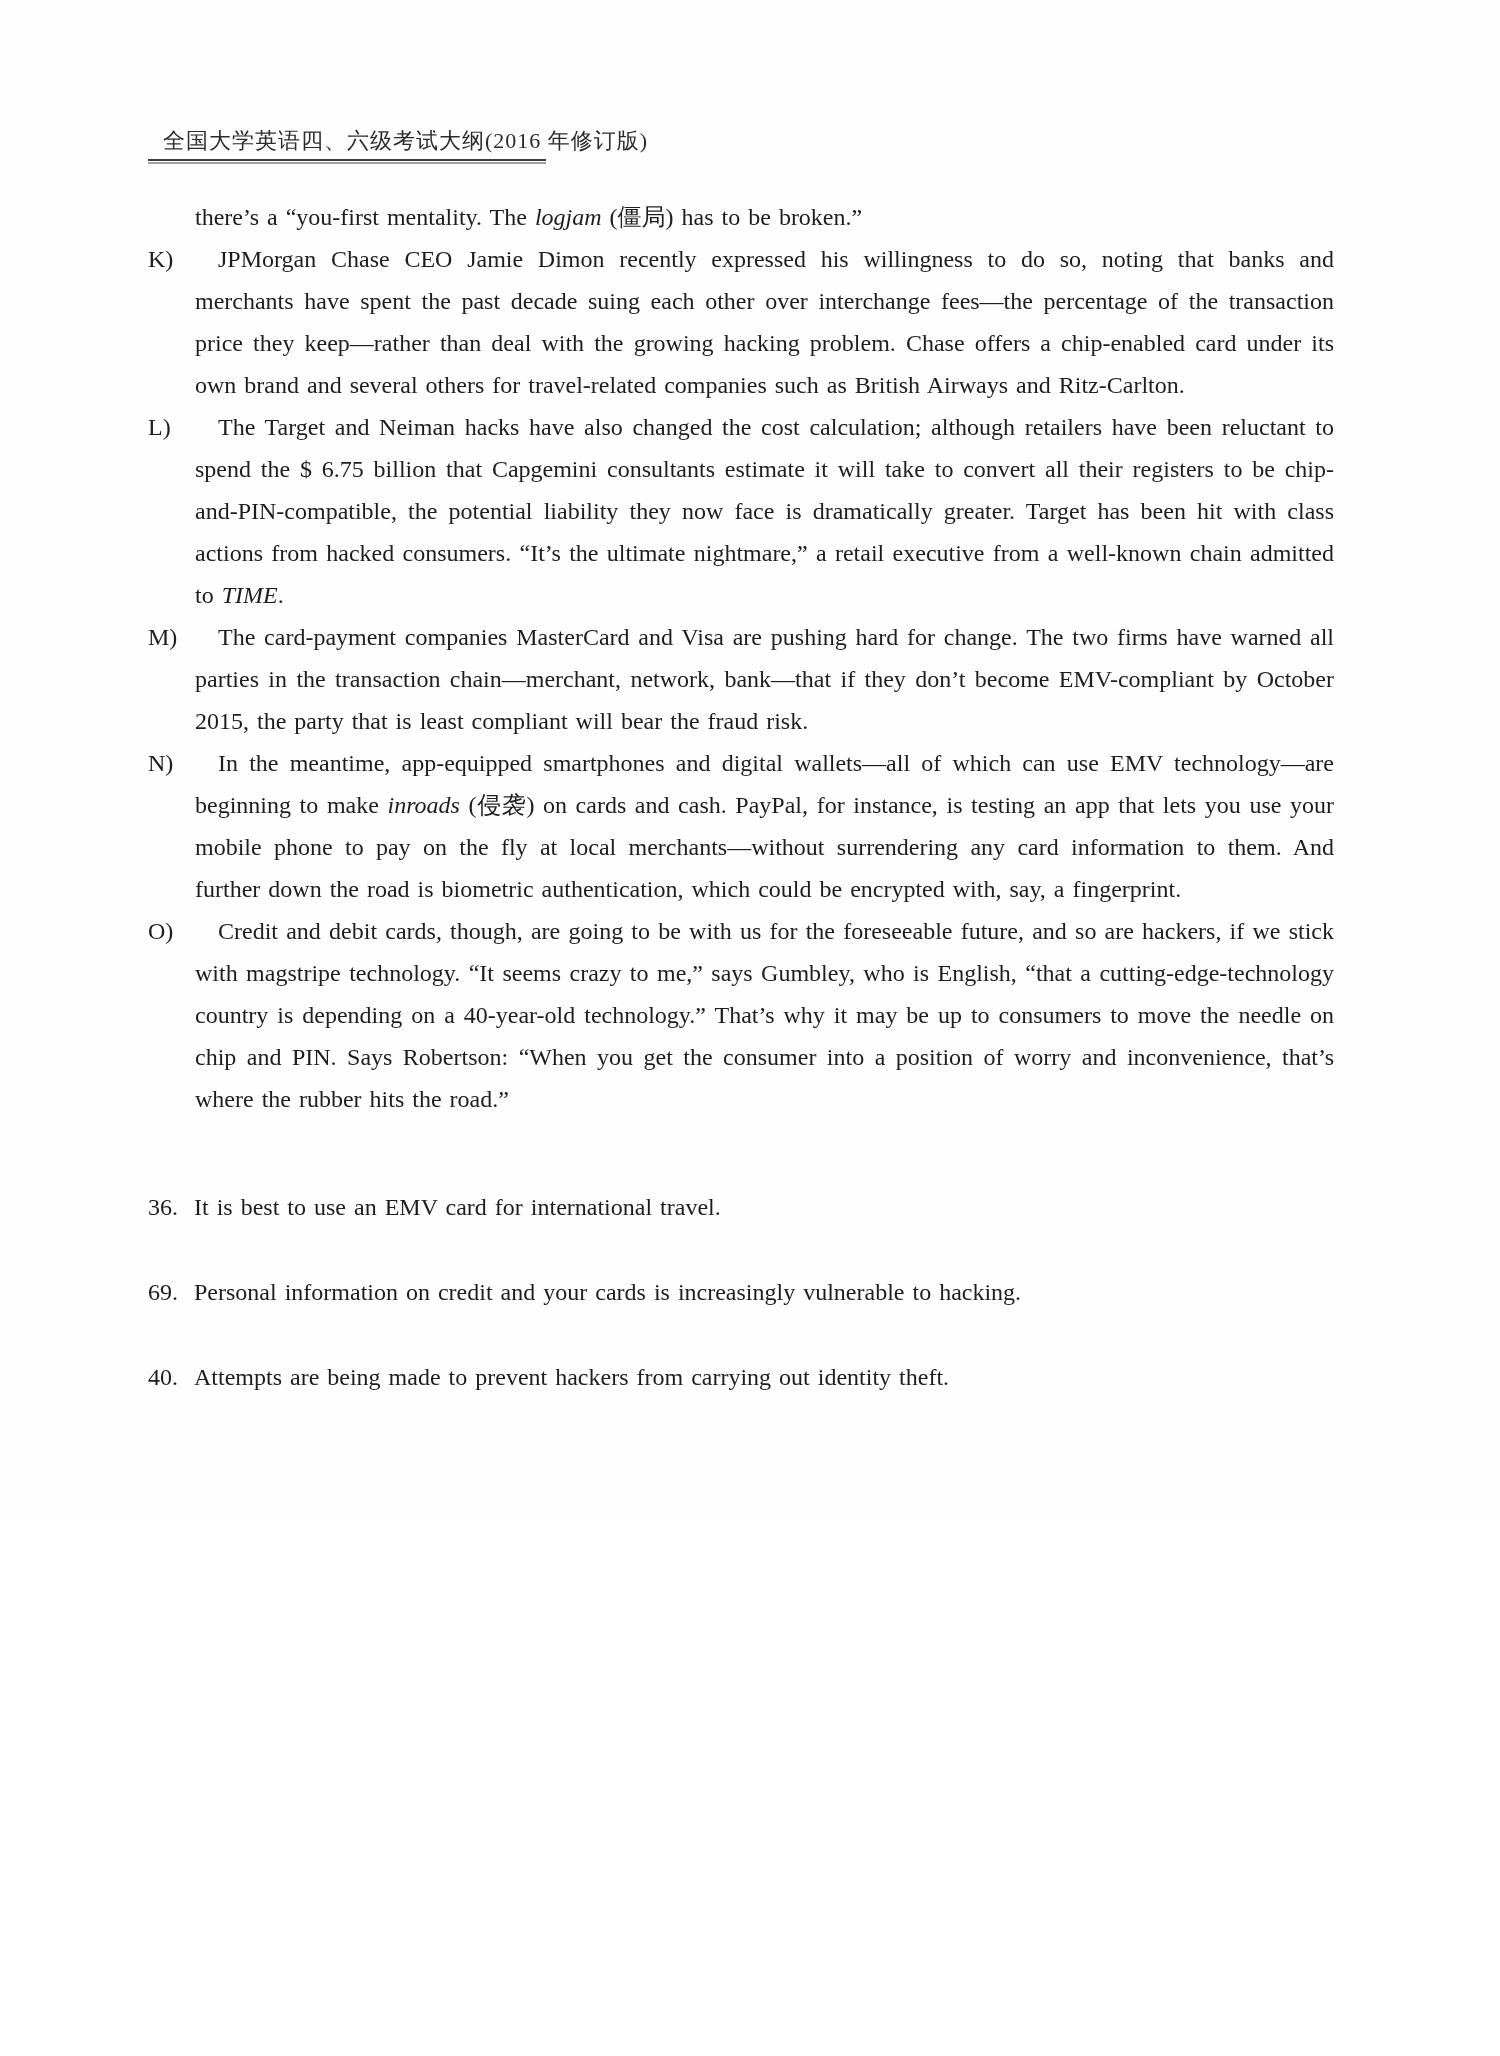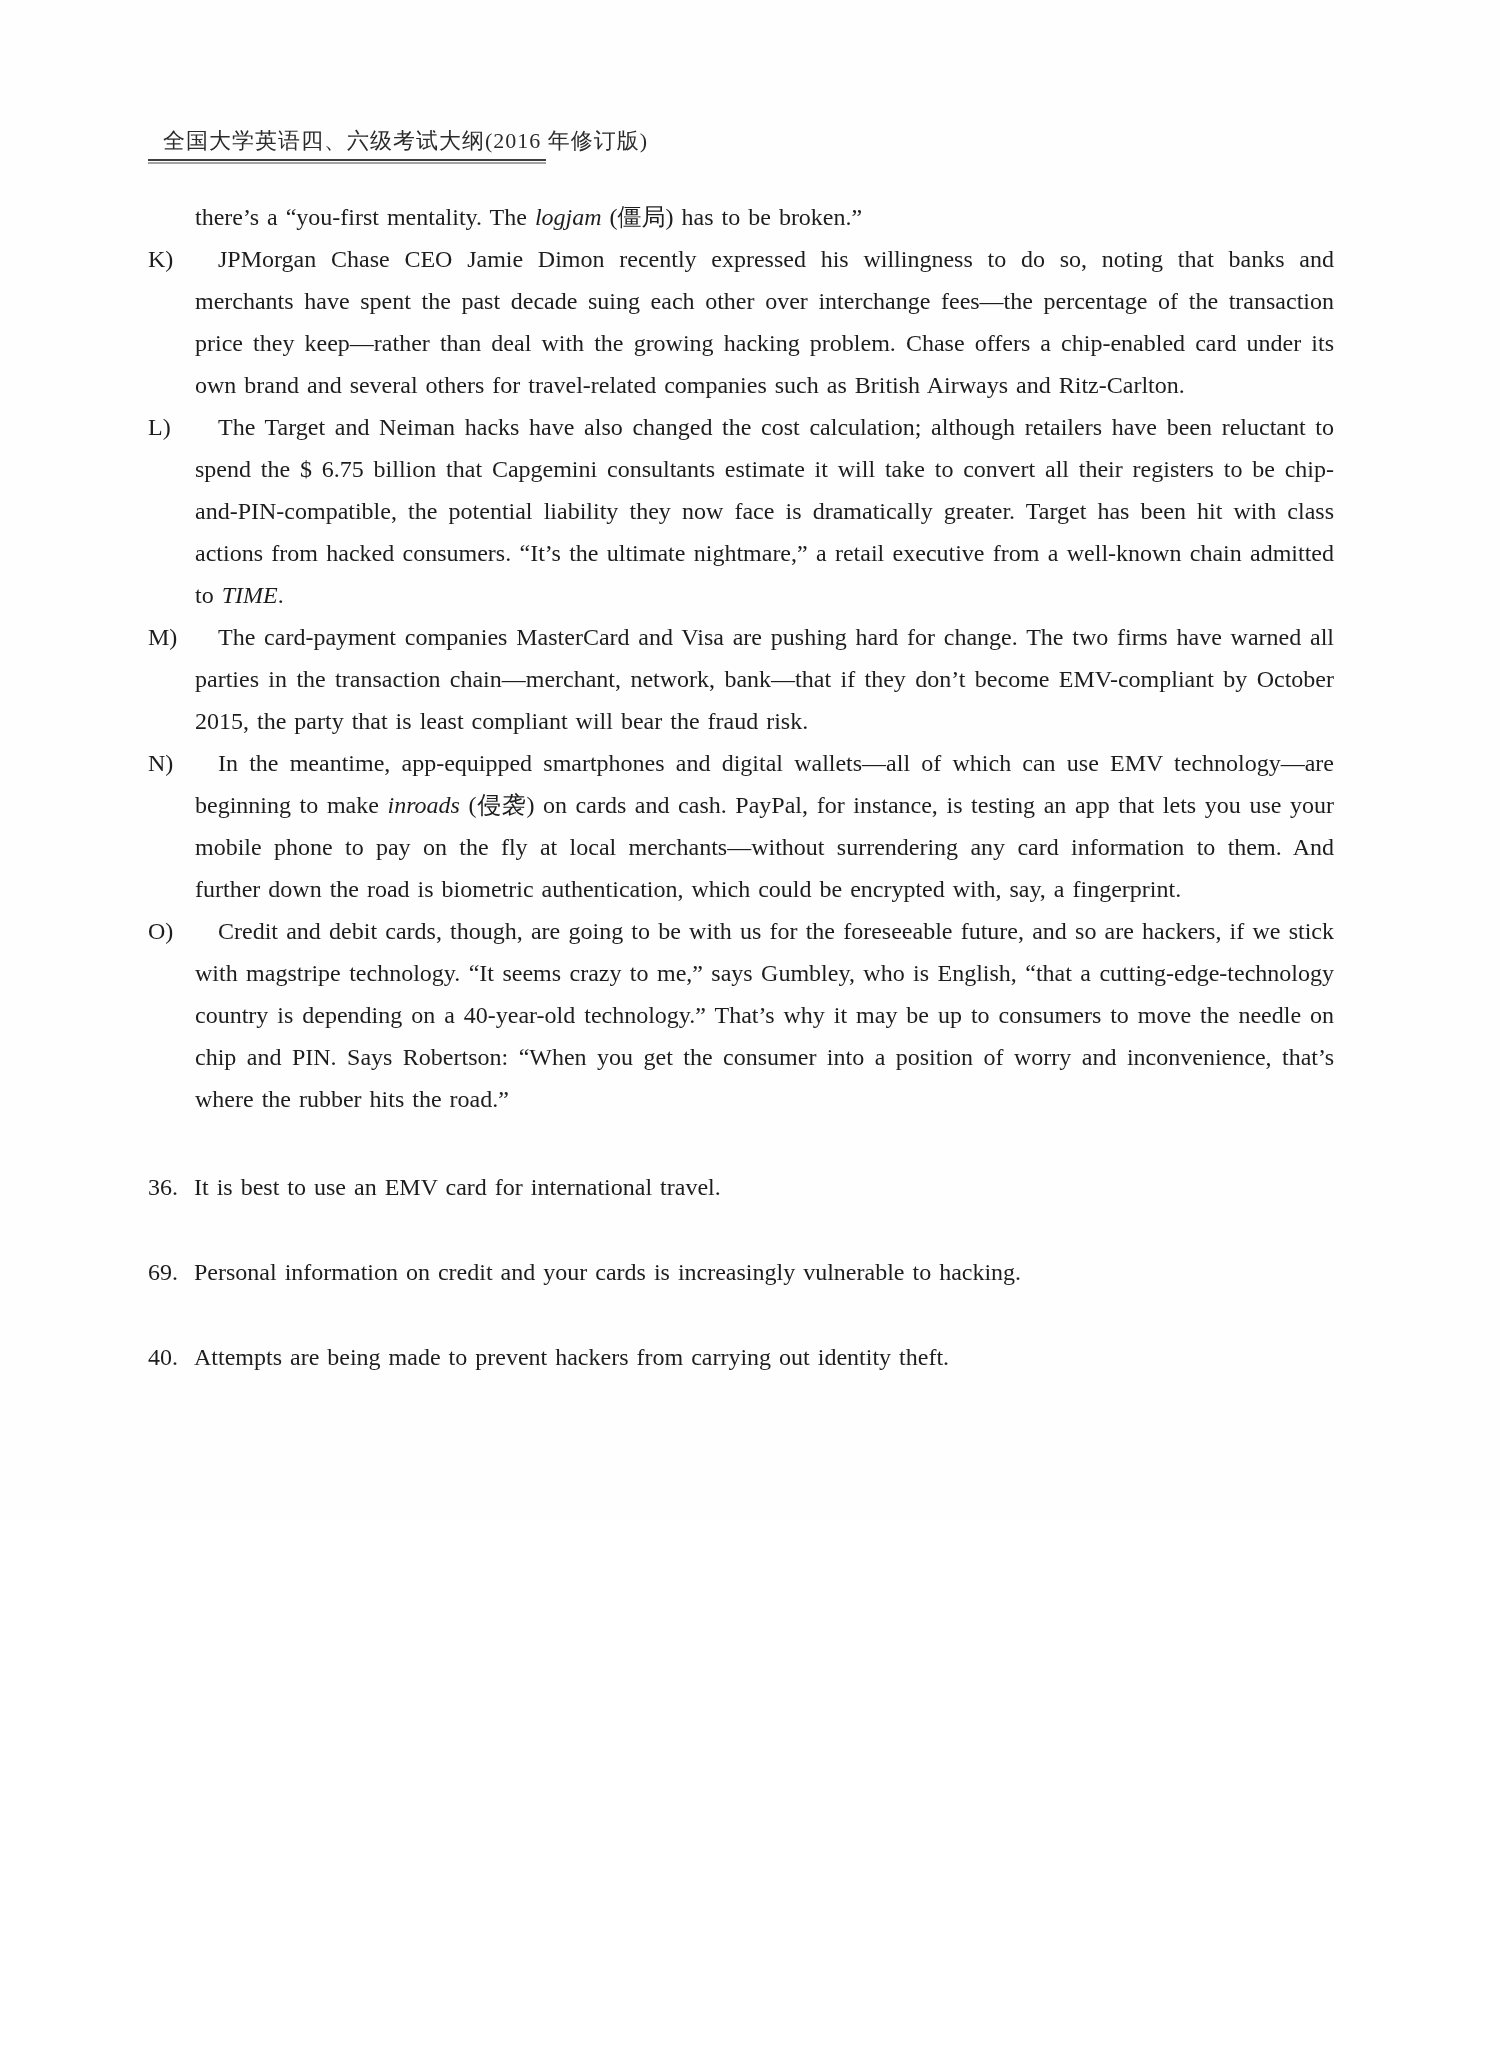--- a/index.html
+++ b/index.html
@@ -56,21 +56,21 @@
   }
   .plabel {
     display: inline-block;
     width: 70px;
     margin-left: -47px;
   }
   .it {
     font-style: italic;
   }
   .questions {
-    margin-top: 46px;
+    margin-top: 66px;
   }
   .question {
     text-align: justify;
     padding-left: 46px;
   }
   .question + .question {
     margin-top: 43px;
   }
   .qnum {
     display: inline-block;

